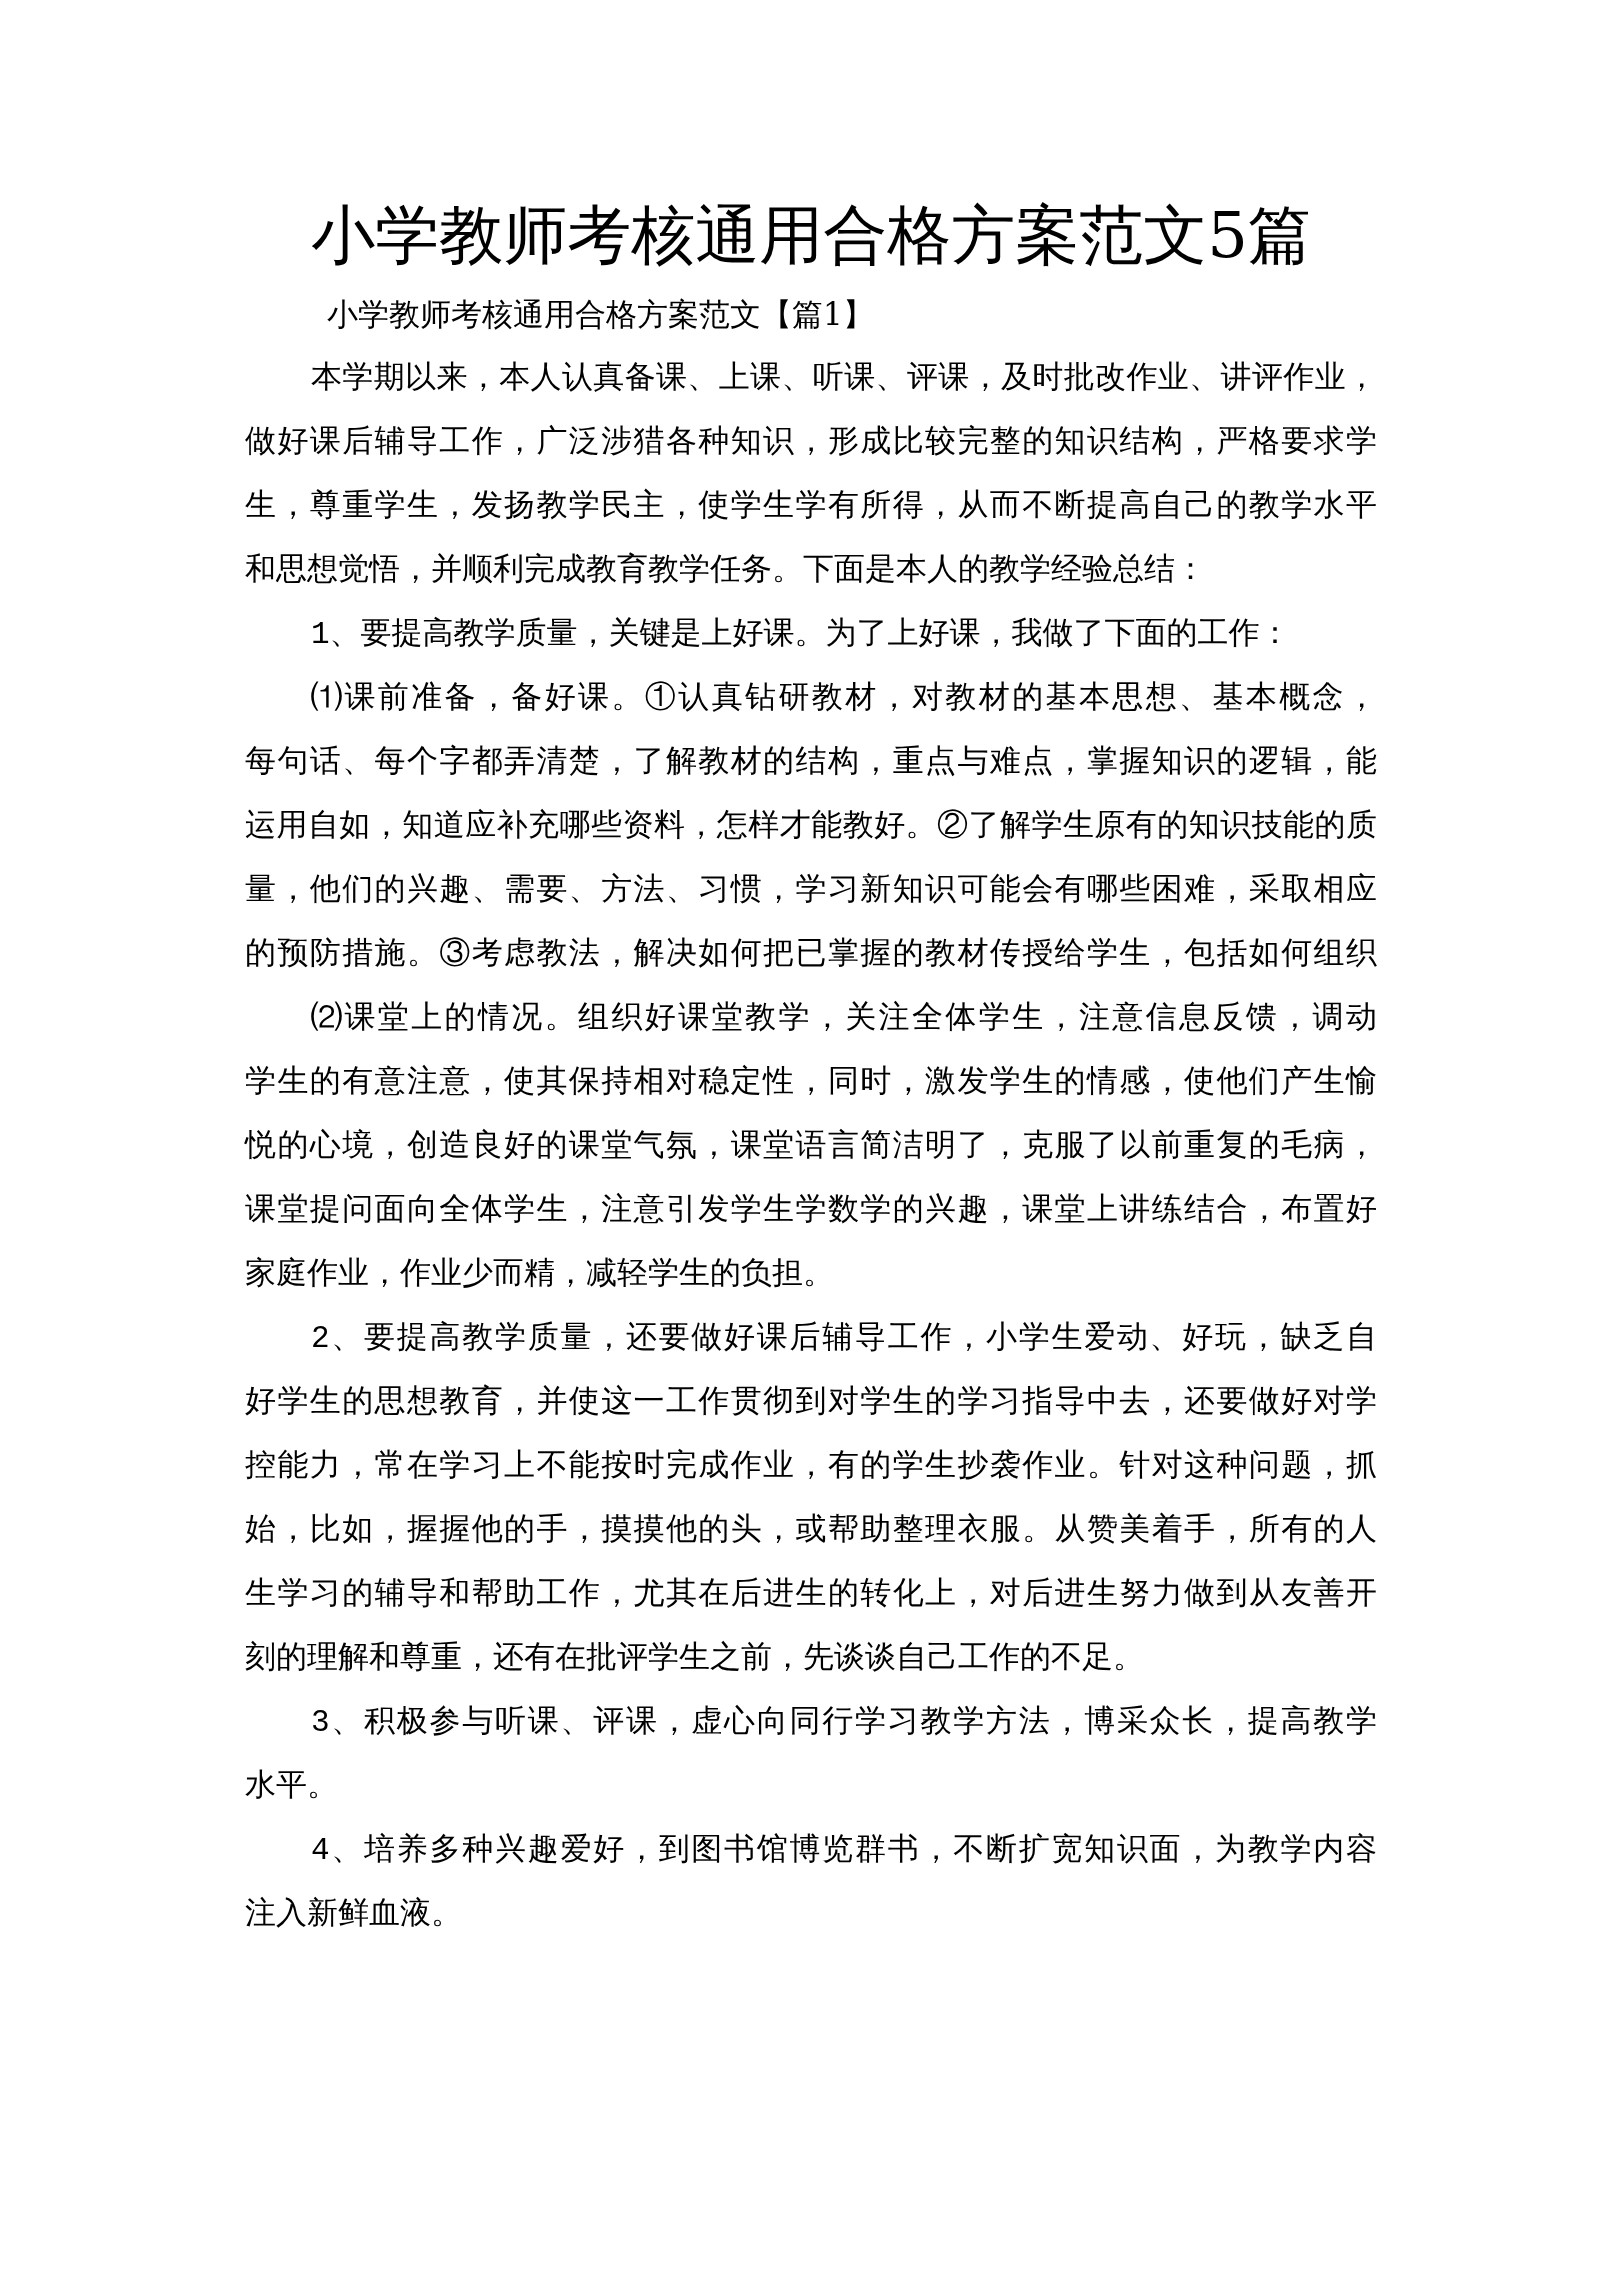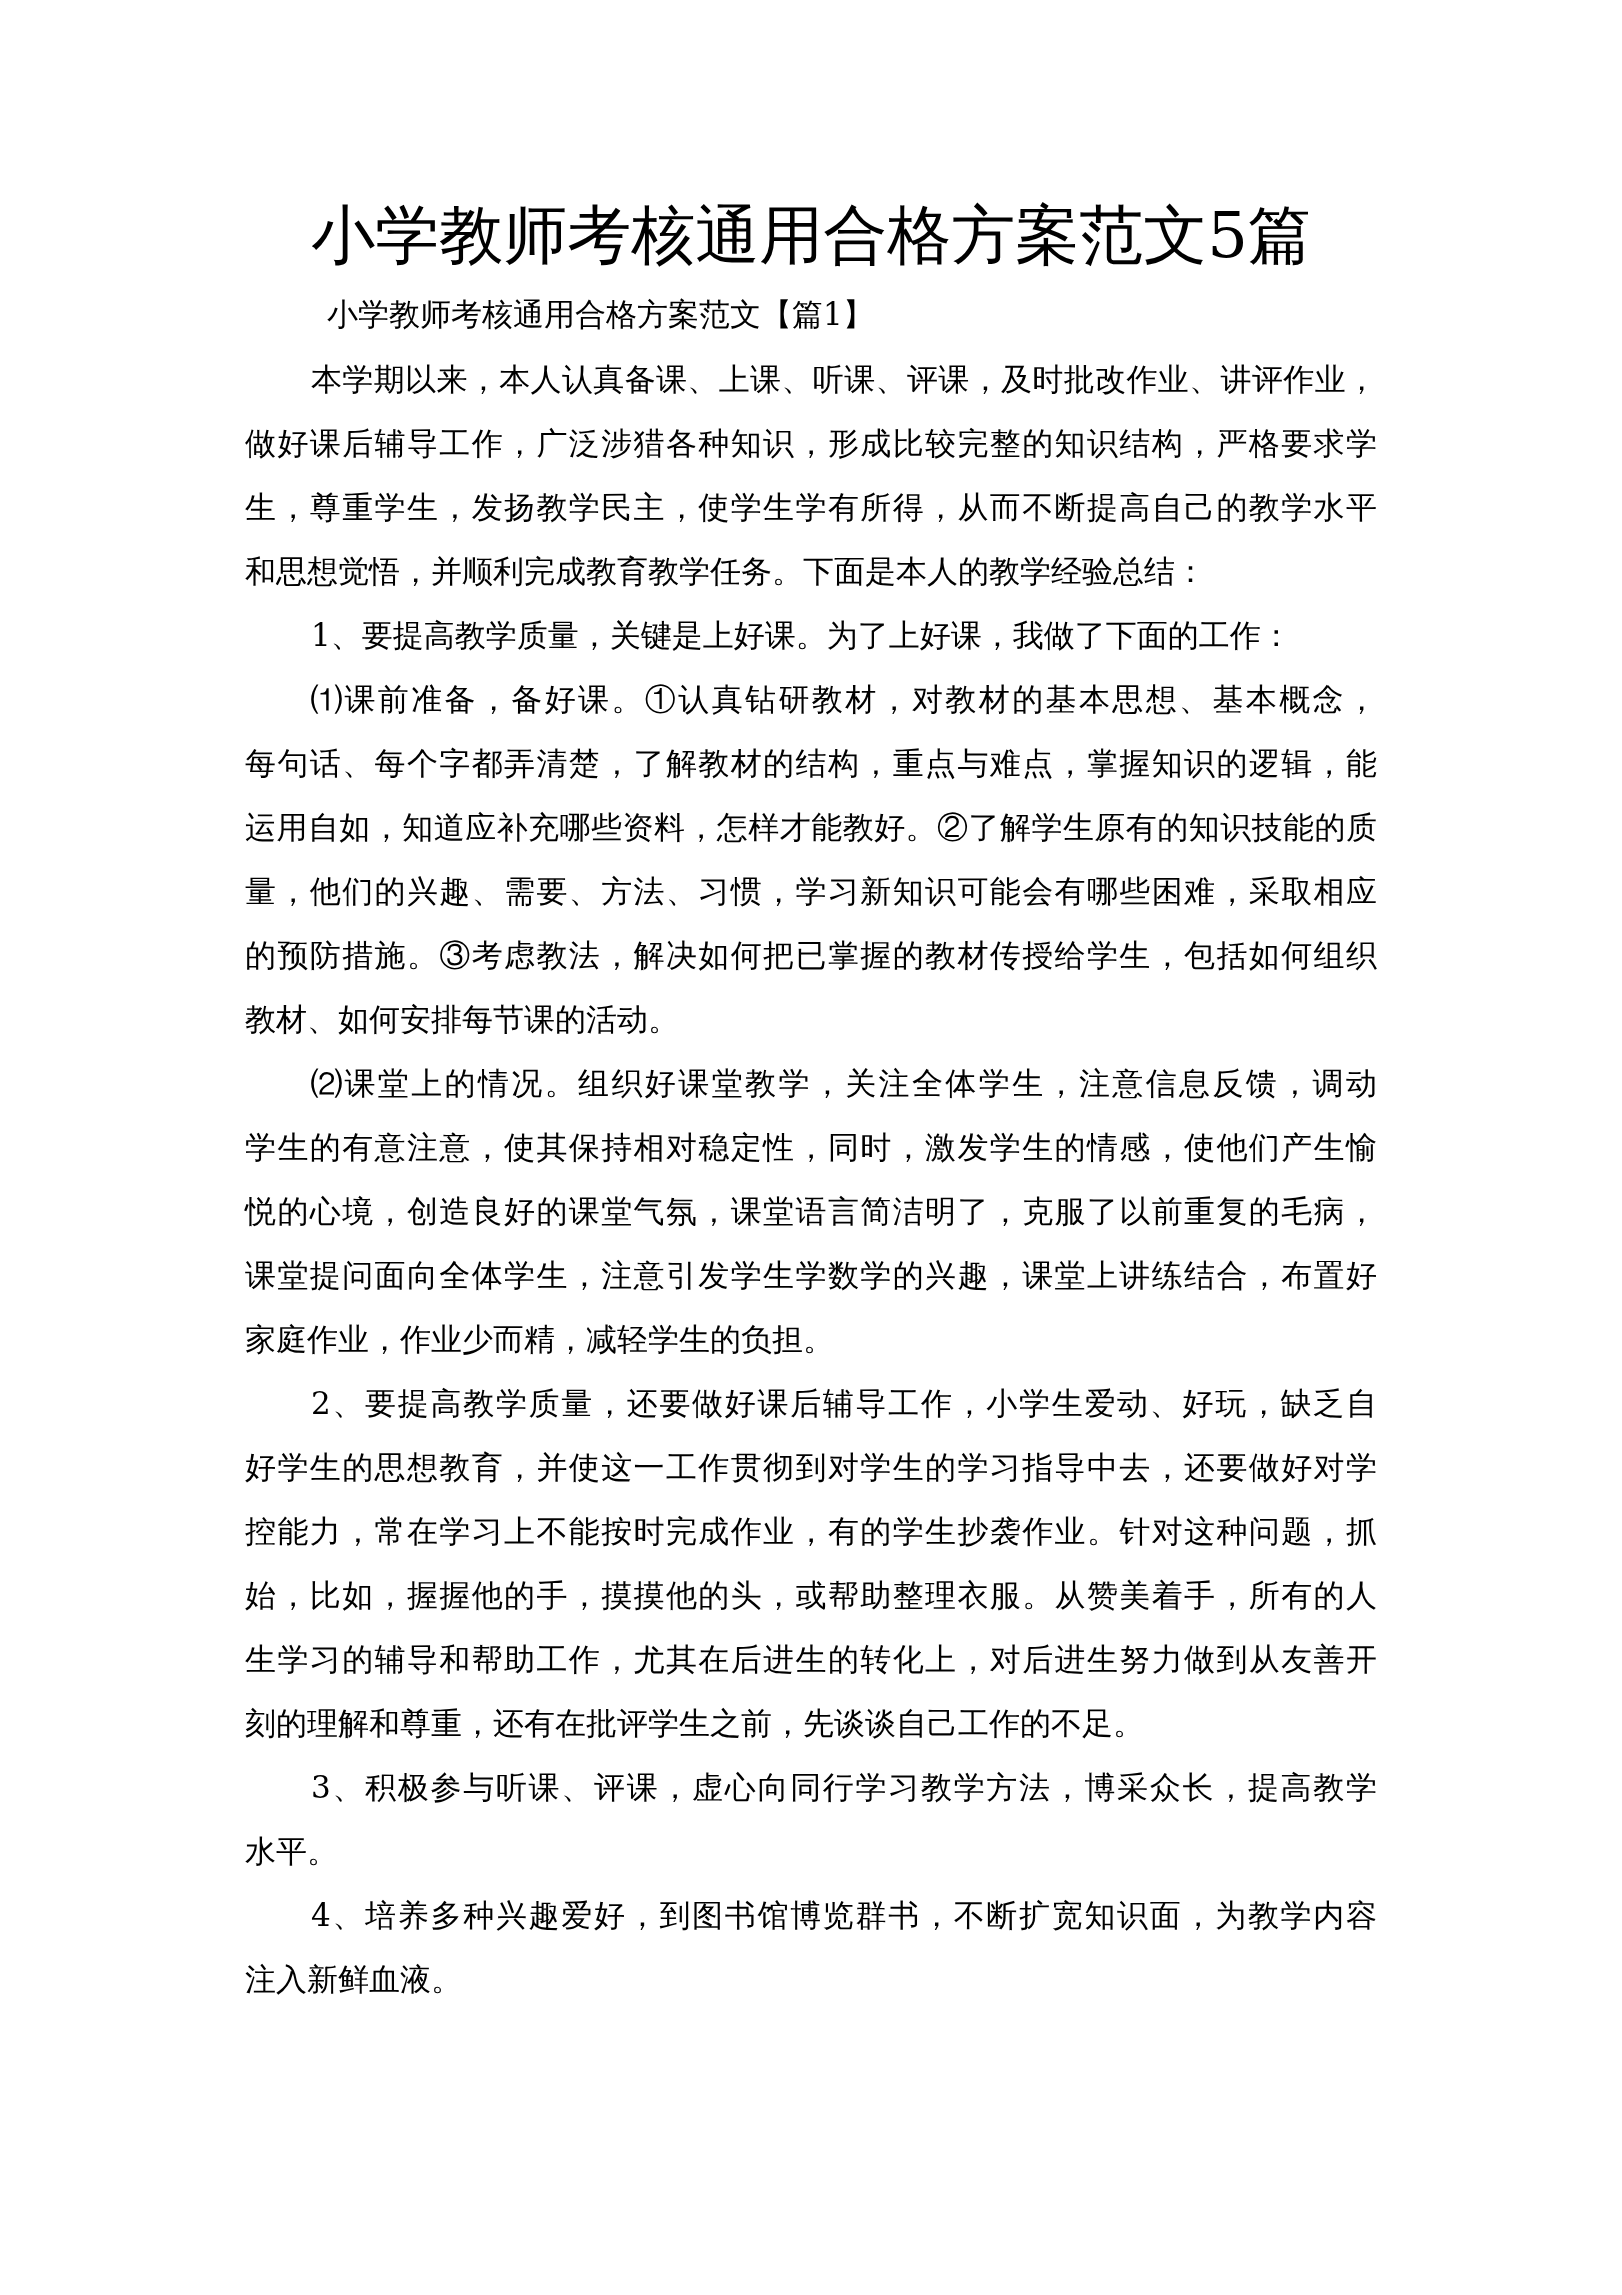--- a/index.html
+++ b/index.html
@@ -4,42 +4,41 @@
 <style>
   html, body { margin: 0; padding: 0; background: #ffffff; }
   body { width: 1623px; height: 2295px; position: relative; overflow: hidden;
          font-family: "DejaVu Serif", "Liberation Serif", serif; color: #000; }
   .page { position: absolute; left: 0; top: 0; width: 1623px; height: 1839px; background: #fff; }
   .title { position: absolute; left: 0; width: 1623px; top: 196px; text-align: center;
            font-size: 64px; line-height: 79px; letter-spacing: 0px; white-space: nowrap; }
   .subheading { position: absolute; left: 311px; top: 293px; font-size: 31px; line-height: 42px; white-space: nowrap; margin-left: 16px; }
   .body { position: absolute; left: 245px; top: 347px; width: 1132px; }
   .line { height: 64px; font-size: 31px; line-height: 64px; white-space: nowrap;
-          text-align: justify; text-align-last: justify; }
+          text-align: justify; text-align-last: justify; font-family: Liberation Mono, monospace; }
   .line.indent { padding-left: 66px; }
   .line.last { text-align-last: left; }
 </style>
 </head>
 <body>
 
 <div class="page">
   <div class="title">小学教师考核通用合格方案范文5篇</div>
   <div class="subheading">小学教师考核通用合格方案范文【篇1】</div>
   <div class="body" id="body-lines">
       <div class="line indent">本学期以来，本人认真备课、上课、听课、评课，及时批改作业、讲评作业，</div>
       <div class="line">做好课后辅导工作，广泛涉猎各种知识，形成比较完整的知识结构，严格要求学</div>
       <div class="line">生，尊重学生，发扬教学民主，使学生学有所得，从而不断提高自己的教学水平</div>
       <div class="line last">和思想觉悟，并顺利完成教育教学任务。下面是本人的教学经验总结：</div>
       <div class="line indent last">1、要提高教学质量，关键是上好课。为了上好课，我做了下面的工作：</div>
       <div class="line indent">⑴课前准备，备好课。①认真钻研教材，对教材的基本思想、基本概念，</div>
       <div class="line">每句话、每个字都弄清楚，了解教材的结构，重点与难点，掌握知识的逻辑，能</div>
       <div class="line">运用自如，知道应补充哪些资料，怎样才能教好。②了解学生原有的知识技能的质</div>
       <div class="line">量，他们的兴趣、需要、方法、习惯，学习新知识可能会有哪些困难，采取相应</div>
       <div class="line">的预防措施。③考虑教法，解决如何把已掌握的教材传授给学生，包括如何组织</div>
-      <div class="line last">教材、如何安排每节课的活动。</div>
       <div class="line indent">⑵课堂上的情况。组织好课堂教学，关注全体学生，注意信息反馈，调动</div>
       <div class="line">学生的有意注意，使其保持相对稳定性，同时，激发学生的情感，使他们产生愉</div>
       <div class="line">悦的心境，创造良好的课堂气氛，课堂语言简洁明了，克服了以前重复的毛病，</div>
       <div class="line">课堂提问面向全体学生，注意引发学生学数学的兴趣，课堂上讲练结合，布置好</div>
       <div class="line last">家庭作业，作业少而精，减轻学生的负担。</div>
       <div class="line indent">2、要提高教学质量，还要做好课后辅导工作，小学生爱动、好玩，缺乏自</div>
       <div class="line">好学生的思想教育，并使这一工作贯彻到对学生的学习指导中去，还要做好对学</div>
       <div class="line">控能力，常在学习上不能按时完成作业，有的学生抄袭作业。针对这种问题，抓</div>
       <div class="line">始，比如，握握他的手，摸摸他的头，或帮助整理衣服。从赞美着手，所有的人</div>
       <div class="line">生学习的辅导和帮助工作，尤其在后进生的转化上，对后进生努力做到从友善开</div>

